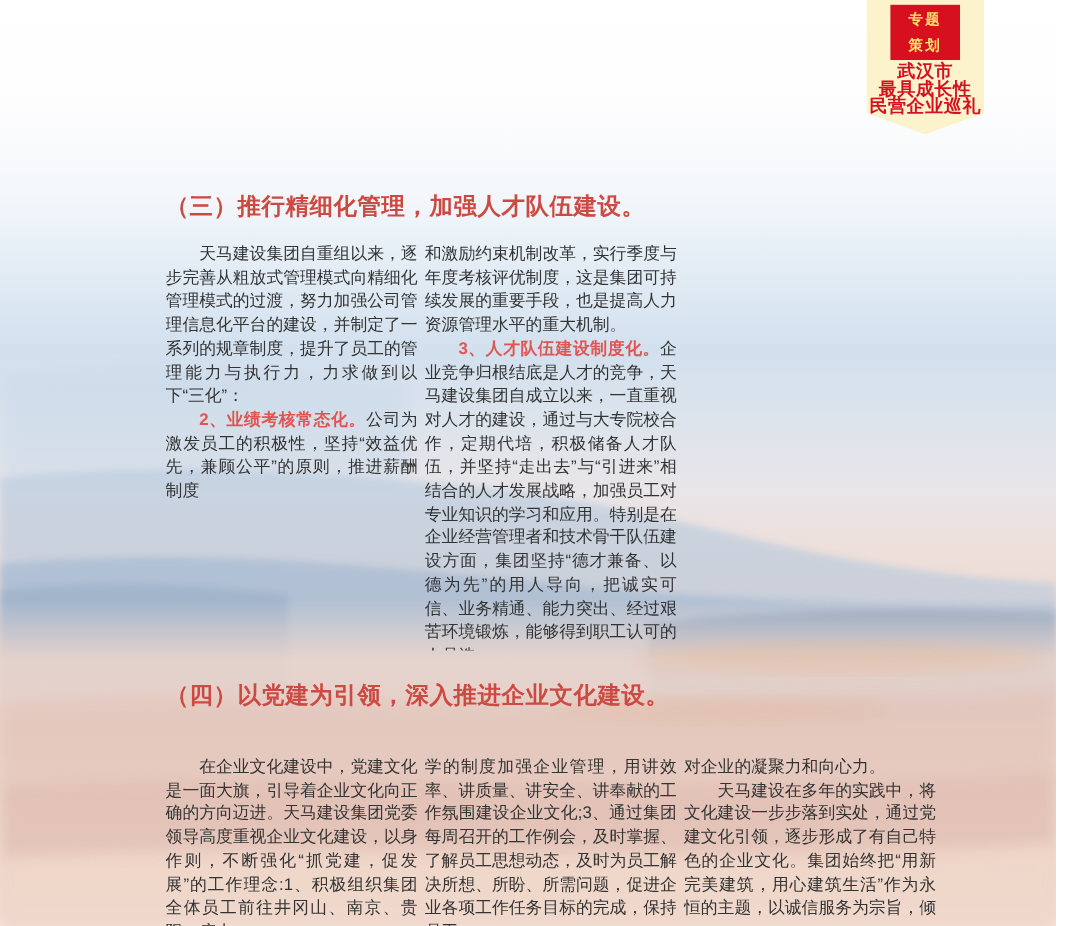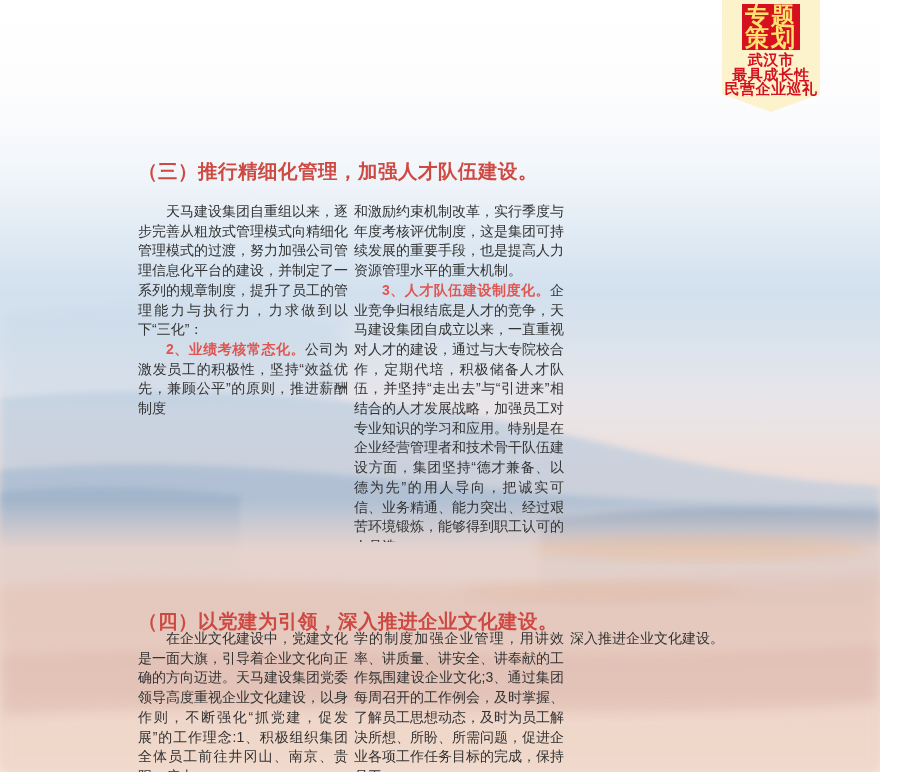--- a/index.html
+++ b/index.html
@@ -12,21 +12,21 @@
       #dde4ec 46%, #e9e5e8 53%, #eedfda 60%, #efd8d0 70%, #f2ddd3 80%,
       #f6e7de 90%, #f9eee8 100%);}
   .photo-bg svg{position:absolute;left:0;top:0;}
   
   .badge{position:absolute;left:722px;top:0;width:98px;height:112px;
     background:#fcf3cd;
     clip-path:polygon(0 0,100% 0,100% 84%,50% 100%,0 84%);
     text-align:center;}
   .badge-box{margin:4px auto 0;width:58px;height:46px;background:#d6101f;
     color:#ffe36e;font-family:"DejaVu Serif","Liberation Serif",serif;
-    font-weight:bold;font-size:24px;line-height:22px;letter-spacing:2px;
+    font-weight:bold;font-size:12px;line-height:22px;letter-spacing:2px;
     padding-top:1px;box-sizing:border-box;}
   .badge-sub{margin-top:3px;color:#d6101f;font-weight:bold;font-size:15px;
     line-height:14.5px;letter-spacing:0.5px;}
   
   .sec-heading{position:absolute;left:138px;margin:0;width:680px;
     font-size:19.5px;font-weight:bold;color:#cd4a43;letter-spacing:0.5px;}
   .cols{position:absolute;left:138px;width:650px;display:flex;gap:6px;overflow:hidden;}
   .col{width:210px;overflow:hidden;}
   .col p{margin:0;font-size:14px;line-height:19.7px;text-align:justify;
     color:#333333;word-break:break-all;}
@@ -86,26 +86,27 @@
     <div class="col">
         <p class="indent">天马建设集团自重组以来，逐步完善从粗放式管理模式向精细化管理模式的过渡，努力加强公司管理信息化平台的建设，并制定了一系列的规章制度，提升了员工的管理能力与执行力，力求做到以下“三化”：</p>
         <p class="indent"><span class="lead">2、业绩考核常态化。</span>公司为激发员工的积极性，坚持“效益优先，兼顾公平”的原则，推进薪酬制度</p>
       </div>
     <div class="col">
         <p class="">和激励约束机制改革，实行季度与年度考核评优制度，这是集团可持续发展的重要手段，也是提高人力资源管理水平的重大机制。</p>
         <p class="indent"><span class="lead">3、人才队伍建设制度化。</span>企业竞争归根结底是人才的竞争，天马建设集团自成立以来，一直重视对人才的建设，通过与大专院校合作，定期代培，积极储备人才队伍，并坚持“走出去”与“引进来”相结合的人才发展战略，加强员工对专业知识的学习和应用。特别是在企业经营管理者和技术骨干队伍建设方面，集团坚持“德才兼备、以德为先”的用人导向，把诚实可信、业务精通、能力突出、经过艰苦环境锻炼，能够得到职工认可的人员选</p>
       </div>
   </div>
 
-  <h2 class="sec-heading" style="top:608px">（四）以党建为引领，深入推进企业文化建设。</h2>
+  <h2 class="sec-heading" style="top:566px">（四）以党建为引领，深入推进企业文化建设。</h2>
   <div class="cols" style="top:629px;height:143px">
     <div class="col">
         <p class="indent">在企业文化建设中，党建文化是一面大旗，引导着企业文化向正确的方向迈进。天马建设集团党委领导高度重视企业文化建设，以身作则，不断强化“抓党建，促发展”的工作理念:1、积极组织集团全体员工前往井冈山、南京、贵阳、庐山</p>
       </div>
     <div class="col">
         <p class="">学的制度加强企业管理，用讲效率、讲质量、讲安全、讲奉献的工作氛围建设企业文化;3、通过集团每周召开的工作例会，及时掌握、了解员工思想动态，及时为员工解决所想、所盼、所需问题，促进企业各项工作任务目标的完成，保持员工</p>
       </div>
     <div class="col">
-        <p class="">深入推进企业文化建设。</p>
+        <p class="">对企业的凝聚力和向心力。</p>
+        <p class="indent">天马建设在多年的实践中，将文化建设一步步落到实处，通过党建文化引领，逐步形成了有自己特色的企业文化。集团始终把“用新完美建筑，用心建筑生活”作为永恒的主题，以诚信服务为宗旨，倾</p>
       </div>
   </div>
 
 </div>
 
 </body></html>

